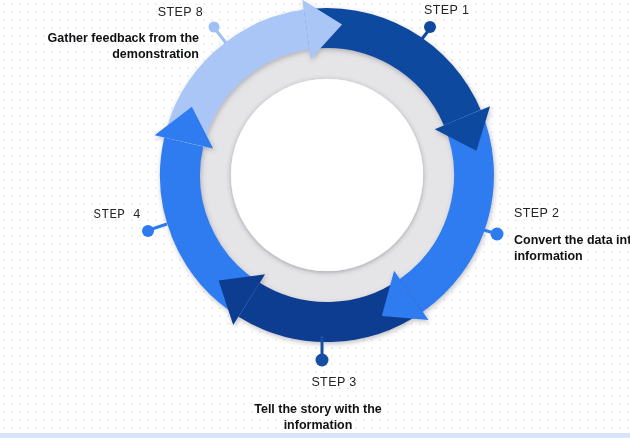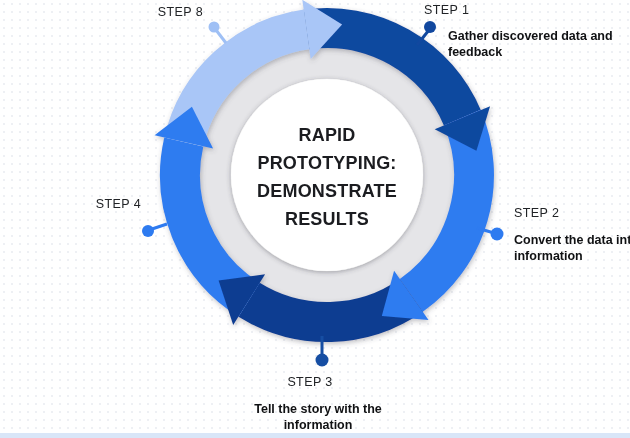--- a/index.html
+++ b/index.html
@@ -49,23 +49,23 @@
     position:absolute;
     left:0;bottom:0;
     width:100%;height:5px;
     background:#d9e6f8;
   }
   
   #s1l{left:424px;top:3px;}
   #s1d{left:448px;top:29px;}
   #s2l{left:514px;top:206px;text-align:right;}
   #s2d{left:514px;top:233px;}
-  #s3l{left:310px;top:375px;transform:translateX(-50%);}
+  #s3l{left:334px;top:375px;transform:translateX(-50%);}
   #s3d{left:318px;top:402px;transform:translateX(-50%);}
-  #s4l{right:489px;top:197px;}
+  #s4l{right:489px;top:208px;font-family:Liberation Mono, monospace;}
   #s4d{right:489px;top:232px;}
   #s5l{right:427px;top:5px;}
   #s5d{right:431px;top:31px;}
 </style>
 </head>
 <body>
 
 <div class="stage">
 
   <svg class="diagram-svg" width="630" height="438" viewBox="0 0 630 438">
@@ -107,35 +107,31 @@
       <circle cx="322" cy="360" r="6.5" fill="#164ea3"></circle>
 
       <line x1="167" y1="224" x2="152" y2="229" stroke-width="3" stroke="#2e7bf0"></line>
       <circle cx="148" cy="231" r="6" fill="#2e7bf0"></circle>
 
       <line x1="226" y1="43" x2="216" y2="30" stroke-width="3" stroke="#9fc0f5"></line>
       <circle cx="214" cy="27" r="5.5" fill="#9fc0f5"></circle>
     </g>
   </svg>
 
-  <div class="center-title">RAPID
-PROTOTYPING:
-DEMONSTRATE
-RESULTS</div>
 
   <div id="s1l" class="step-label">STEP 1</div>
-  <div id="s1d" class="step-desc">Gather discovered data and
-feedback</div>
 
   <div id="s2l" class="step-label">STEP 2</div>
   <div id="s2d" class="step-desc">Convert the data into
 information</div>
 
   <div id="s3l" class="step-label ta-center">STEP 3</div>
   <div id="s3d" class="step-desc ta-center">Tell the story with the
 information</div>
 
   <div id="s4l" class="step-label ta-right">STEP 4</div>
 
   <div id="s5l" class="step-label ta-right">STEP 8</div>
+  <div id="s5d" class="step-desc ta-right">Gather feedback from the
+demonstration</div>
 
   <div class="footer-strip"></div>
 </div>
 
 </body></html>

